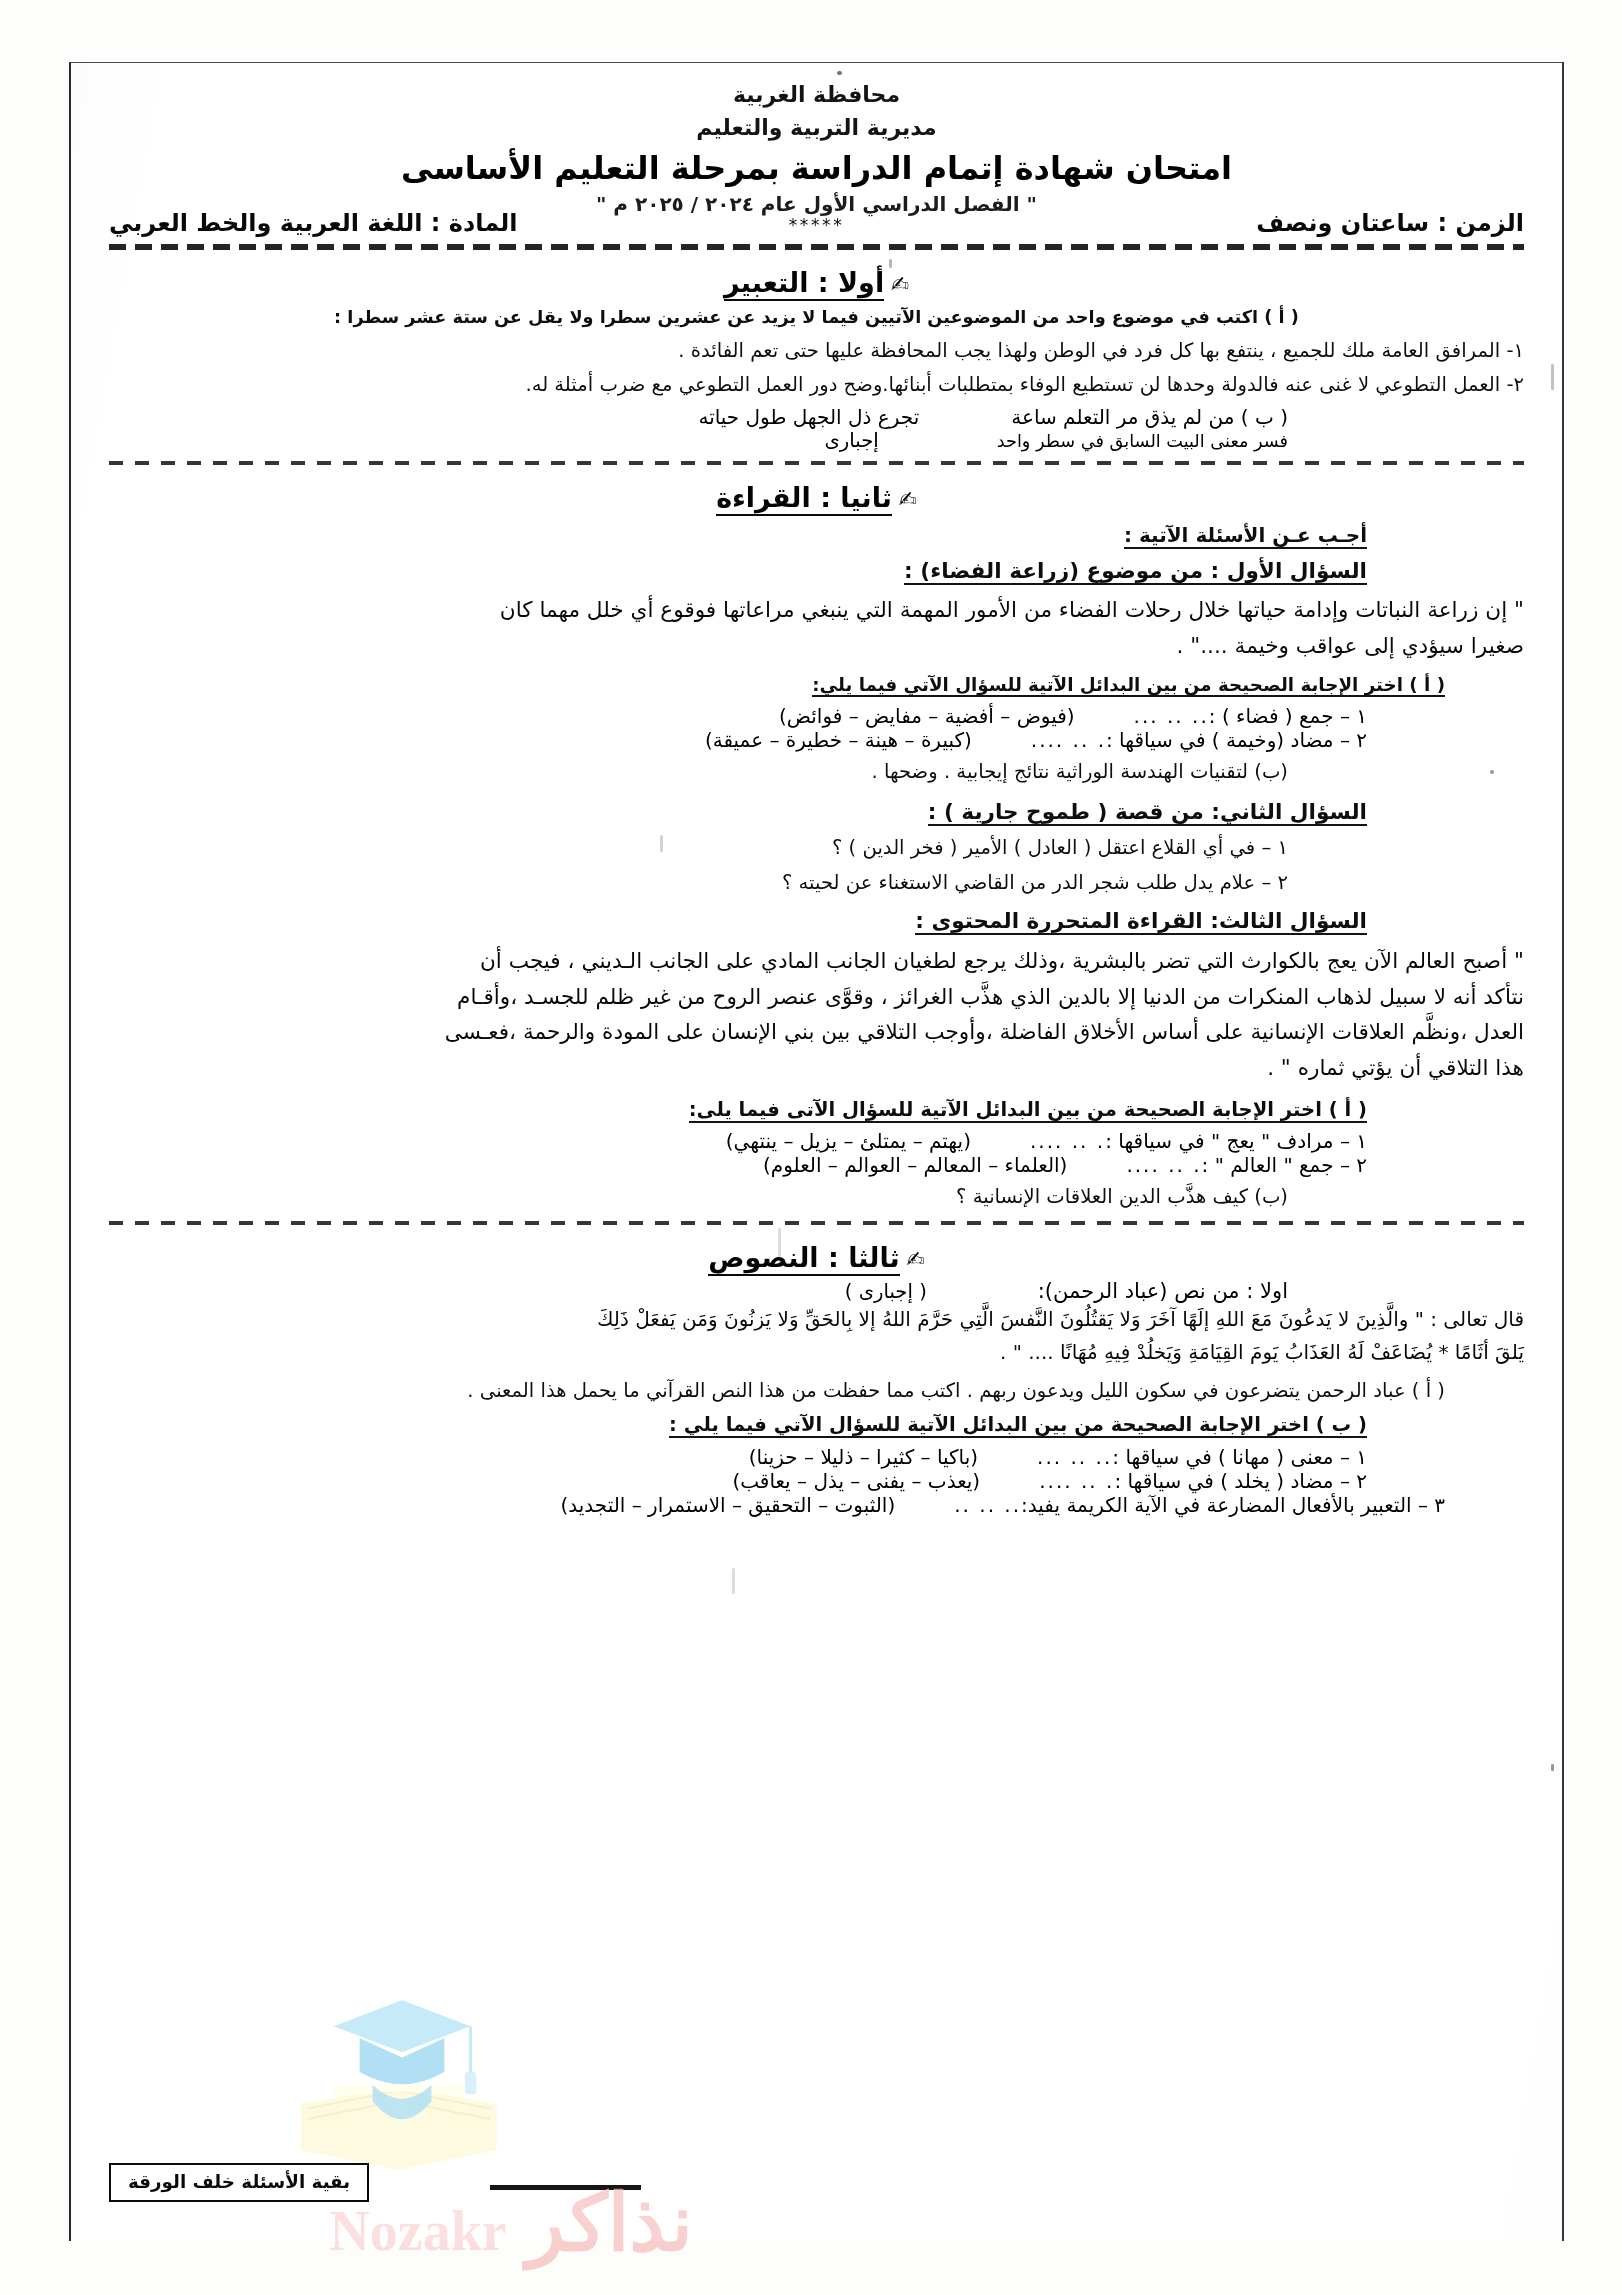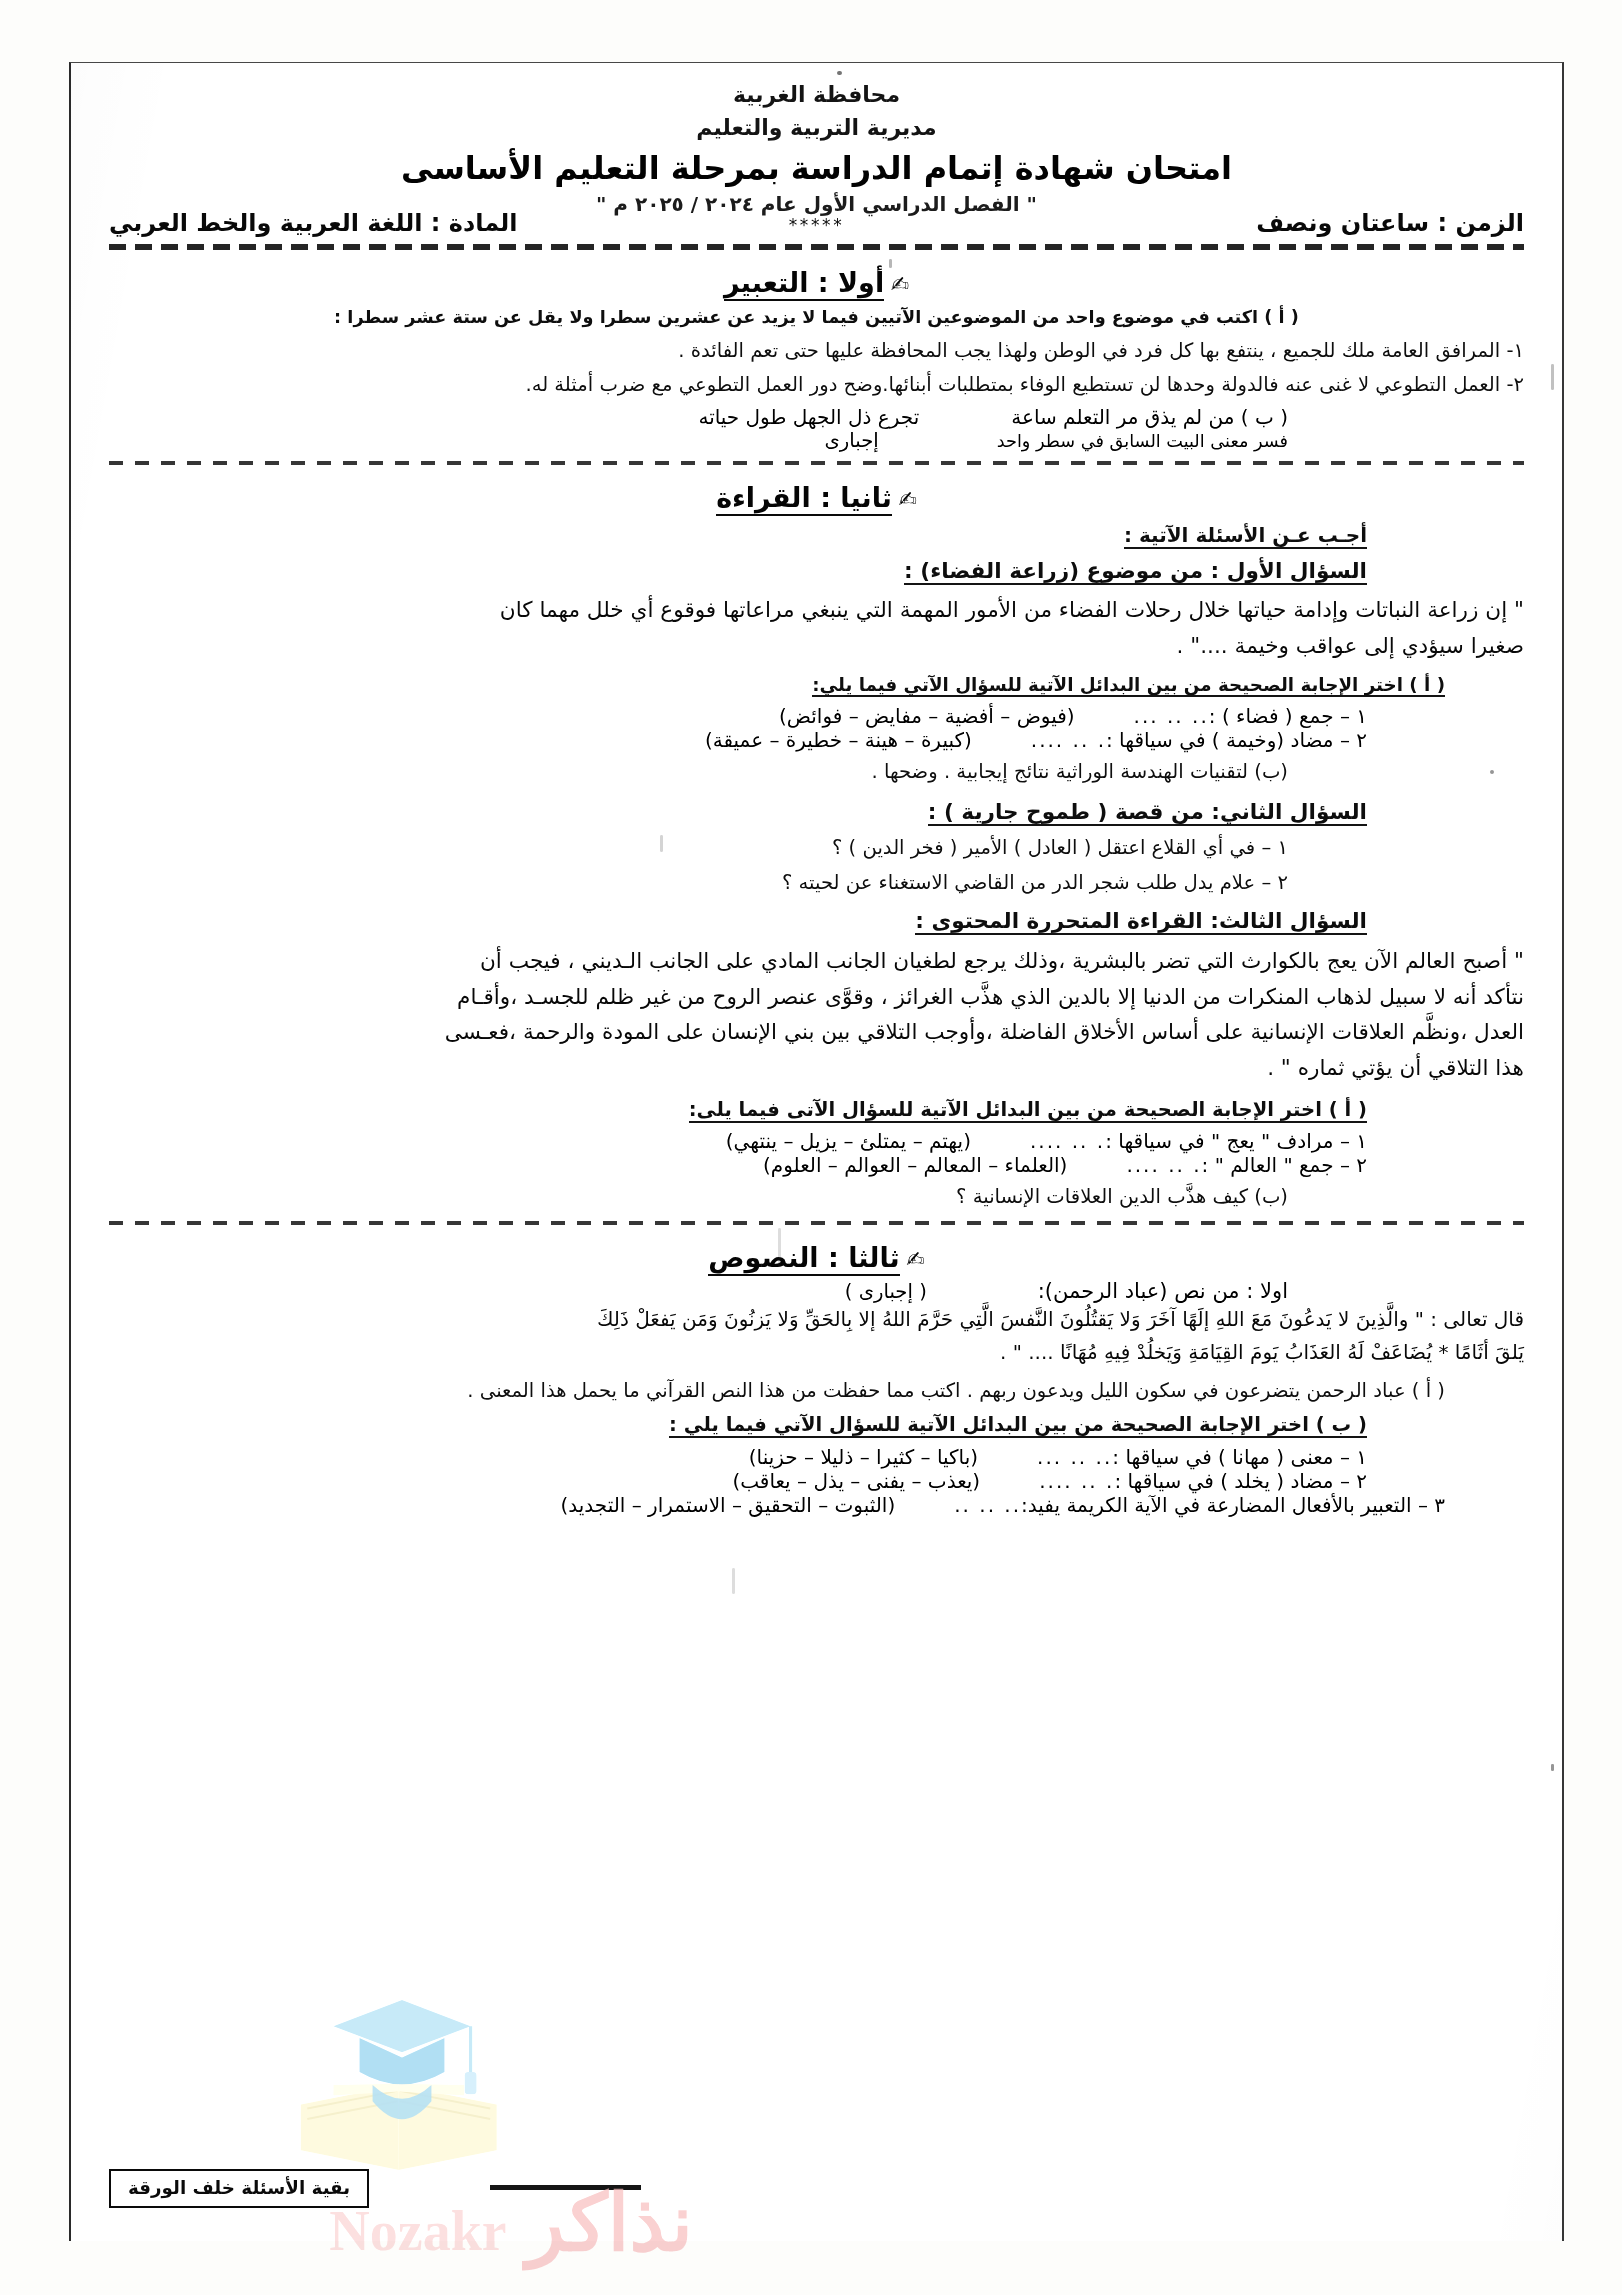--- a/index.html
+++ b/index.html
@@ -74,21 +74,21 @@
   .mcq .stem{white-space:nowrap;}
   .mcq .dots{letter-spacing:2px;}
   .mcq .opts{margin-right:59px;white-space:nowrap;}
   .rowflex{display:flex;align-items:baseline;font-size:20px;}
   
   .footbox{
     display:inline-block;border:2.6px solid #111;padding:6.5px 17px 7.9px 17px;
     font-size:18.3px;font-weight:700;color:#111;background:rgba(255,255,255,0.85);
     position:relative;z-index:5;
   }
-  .footwrap{position:absolute;left:38px;bottom:33px;text-decoration:underline;}
+  .footwrap{position:absolute;left:38px;bottom:39px;text-decoration:underline;}
   .footrule{
     position:absolute;left:419px;bottom:51px;width:151px;height:4.6px;background:#1b1b1b;
   }
   
   #watermark{
     position:absolute;left:164px;top:1924px;width:471px;height:340px;
     pointer-events:none;z-index:1;opacity:.95;
   }
   .wm-logo{position:absolute;left:59px;top:0;width:216px;height:196px;}
   .wm-text{

